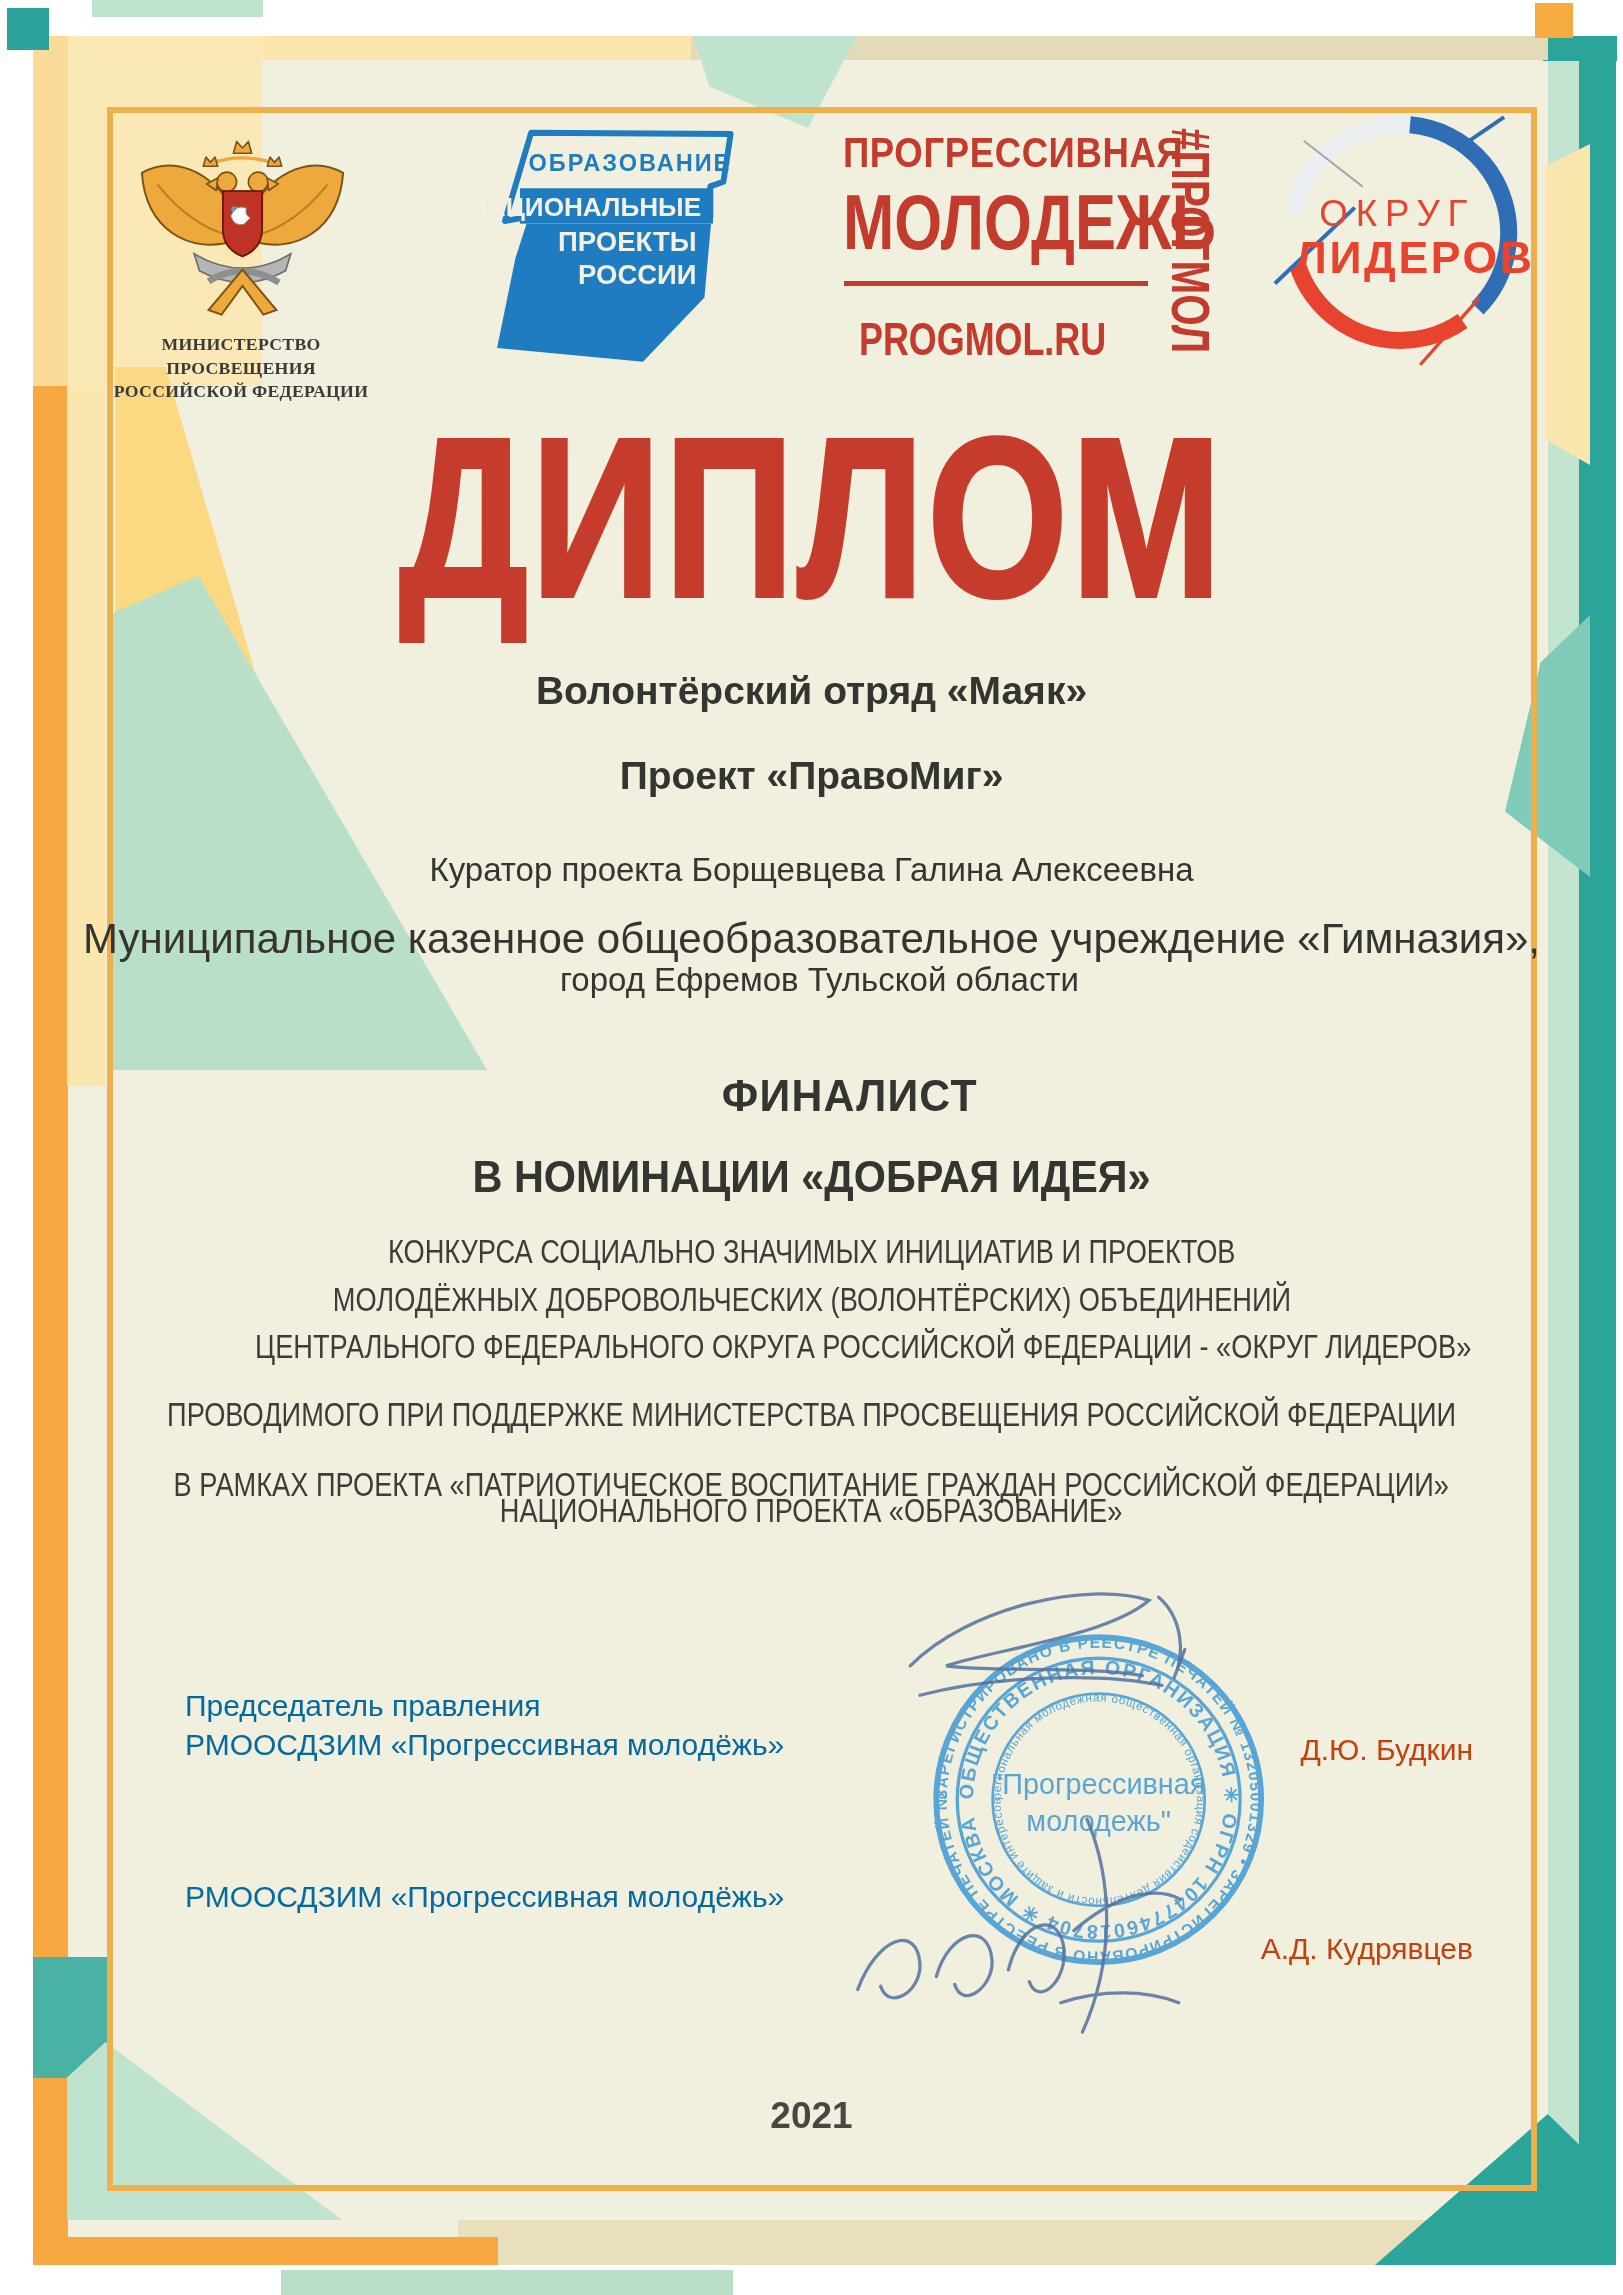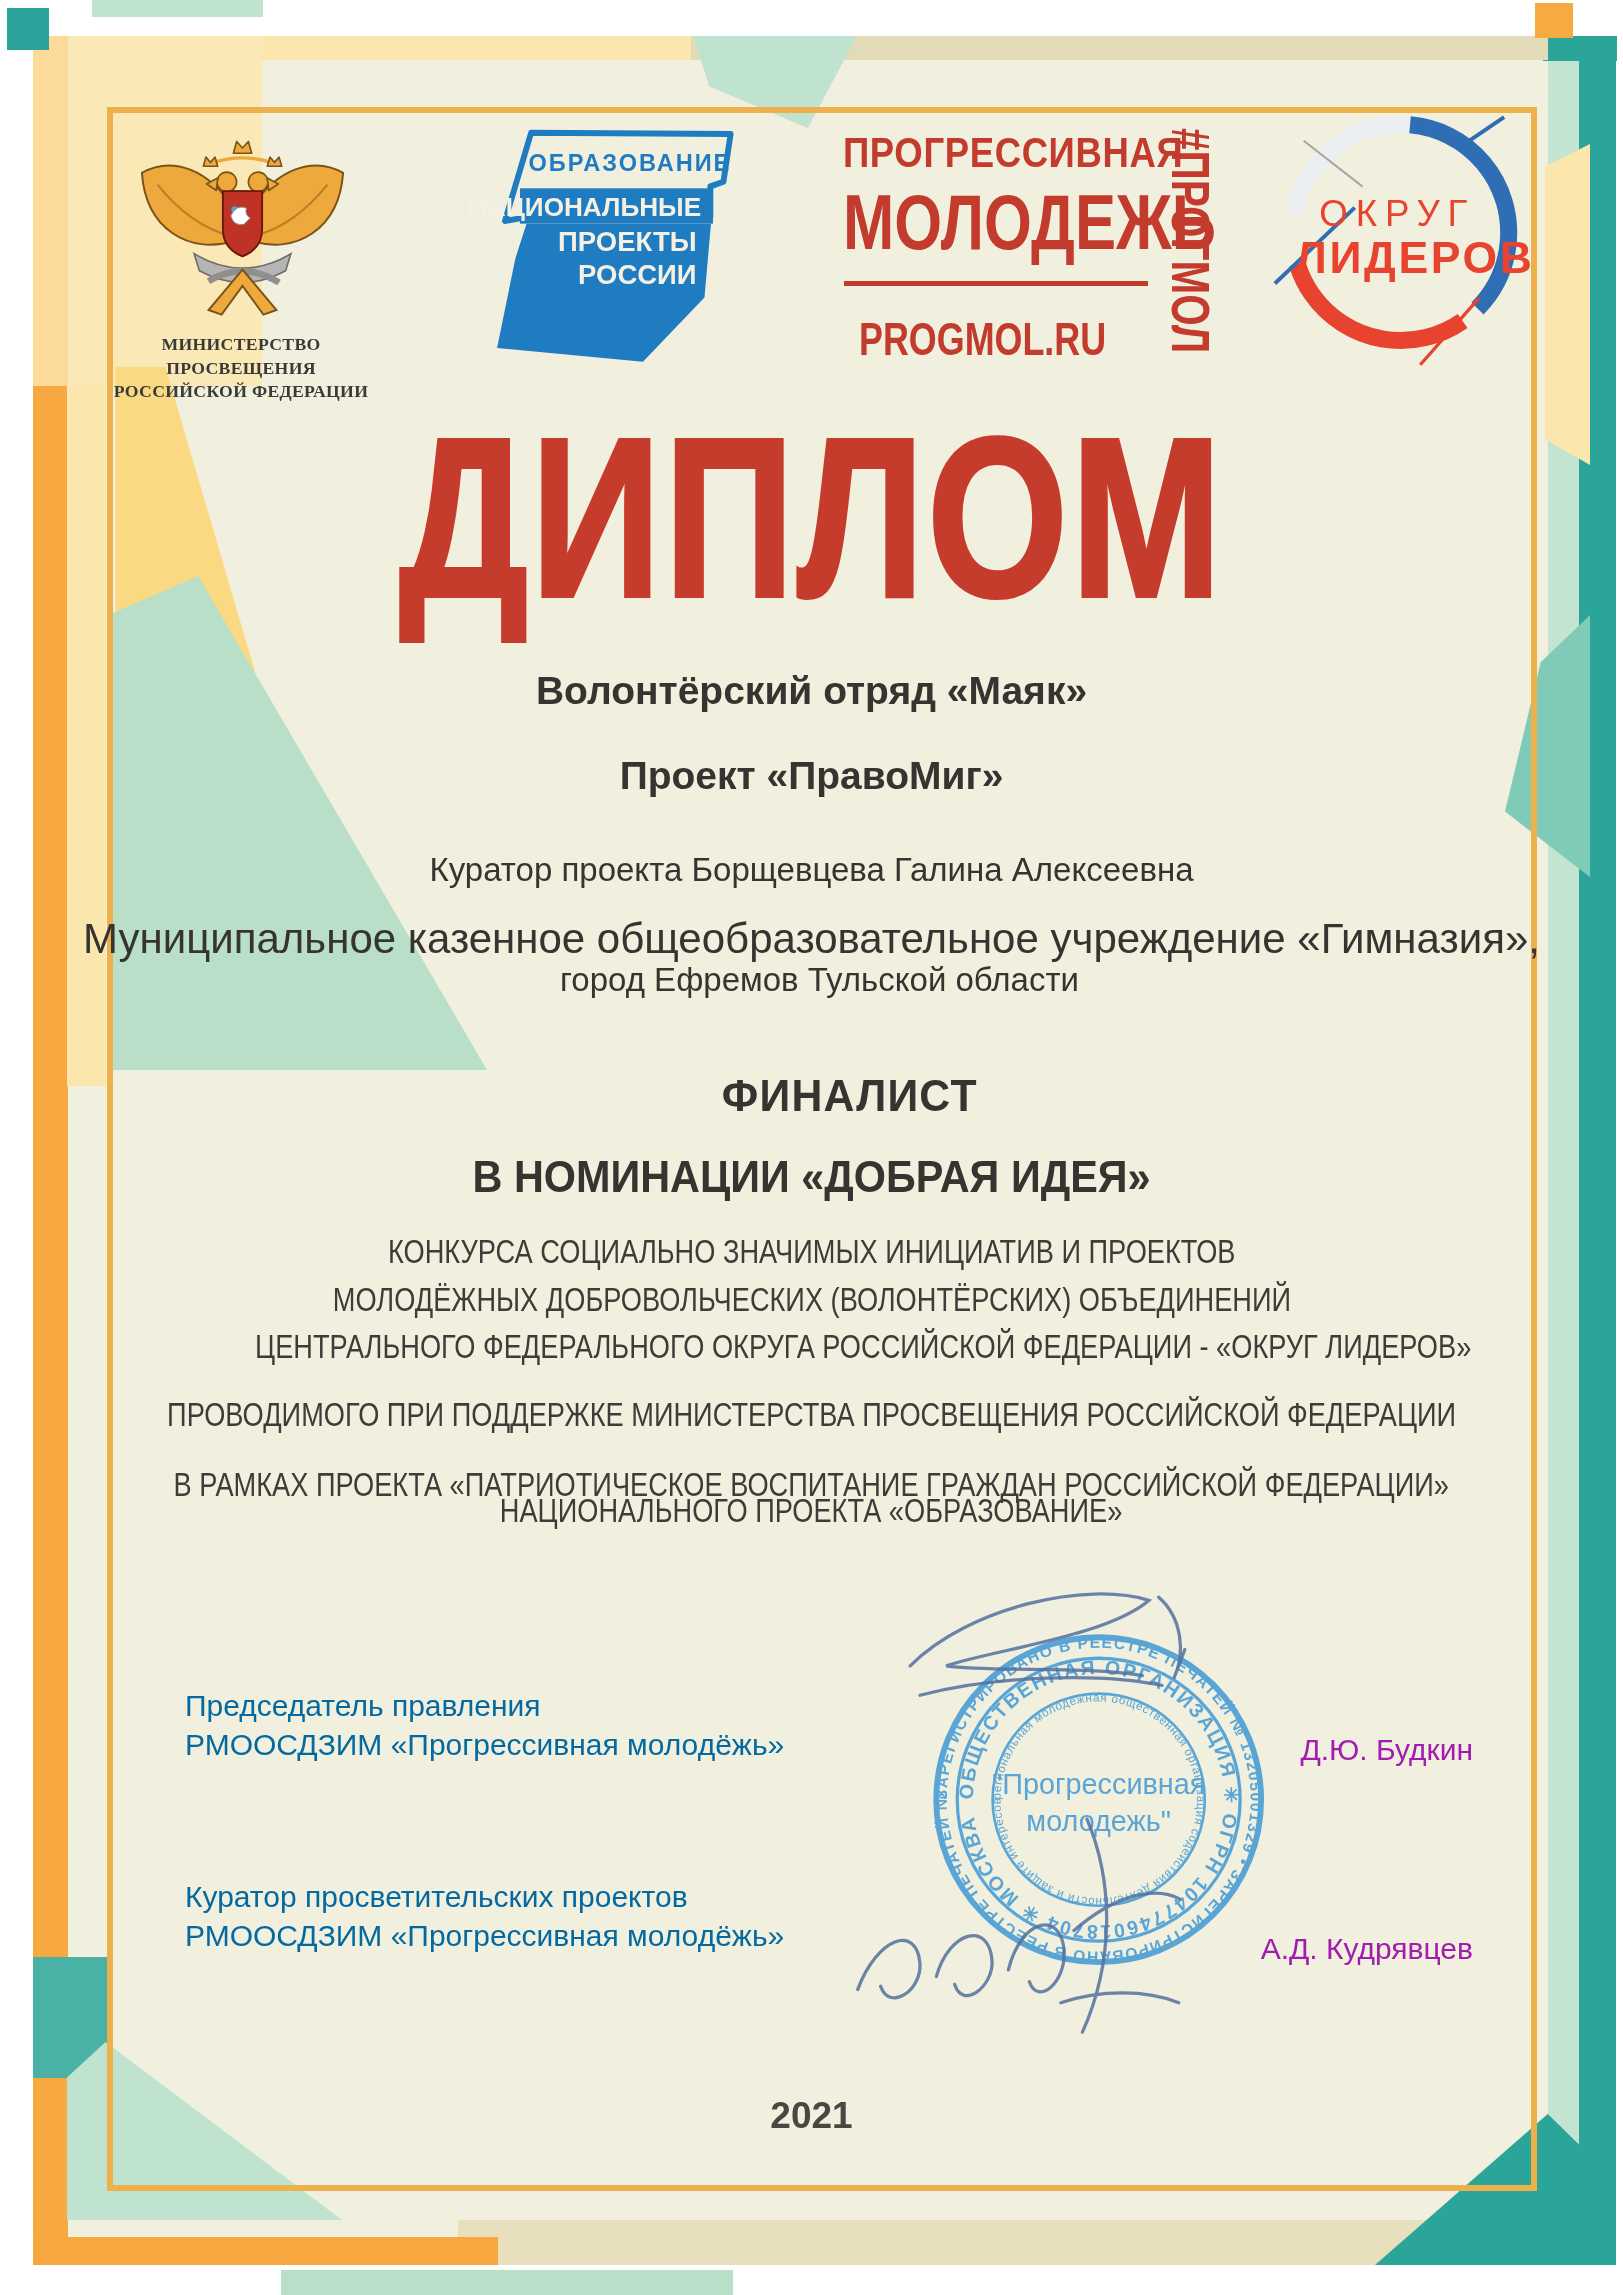--- a/index.html
+++ b/index.html
@@ -50,21 +50,21 @@
   .school2{top:961px;font-size:33px;padding-left:8px;}
   .finalist{top:1070px;font-size:45px;font-weight:700;letter-spacing:1.3px;margin-left:38px;}
   .finalist span{display:inline-block;transform:scaleX(.95);}
   .nomination{top:1151px;font-size:45px;font-weight:700;}
   .nomination span{display:inline-block;transform:scaleX(.92);}
   .body-line{font-size:34px;color:#3e3c39;}
   .c1{top:1232px;} .c2{top:1280px;} .c3{top:1327px;text-align:right;}
   .s1{top:1395px;} .s2{top:1443px;margin-top:22px;} .s3{top:1491px;}
   .role{position:absolute;left:185px;font-size:30px;line-height:39px;color:#0369a1;z-index:10;}
   .role1{top:1686px;} .role2{top:1877px;}
-  .name{position:absolute;left:1113px;width:360px;text-align:right;font-size:30px;color:#a21caf;z-index:10;}
+  .name{position:absolute;left:1113px;width:360px;text-align:right;font-size:30px;color:#c2410c;z-index:10;}
   .name1{top:1733px;} .name2{top:1932px;}
   .year{top:2095px;font-size:37px;font-weight:700;color:#4a4743;}
   
   .ministry-caption{position:absolute;left:110px;top:333px;width:262px;text-align:center;
      font-family:"Liberation Serif",serif;font-weight:700;font-size:17.7px;line-height:23.6px;
      color:#3c3a36;letter-spacing:0.3px;z-index:10;}
   .progmol{position:absolute;z-index:10;color:#c23b2c;font-weight:700;}
   .pm1{left:843px;top:128px;font-size:43px;letter-spacing:0.7px;}
   .pm1 span{display:inline-block;transform:scaleX(.85);transform-origin:left;white-space:nowrap;}
   .pm2{left:843px;top:178px;font-size:77px;}
@@ -196,21 +196,20 @@
 <div class="ctext body-line condensed s3">
   <span>НАЦИОНАЛЬНОГО ПРОЕКТА «ОБРАЗОВАНИЕ»</span></div>
 
 <div class="role role1">
   <div>Председатель правления</div>
   <div>РМООСДЗИМ «Прогрессивная молодёжь»</div>
 </div>
 <div class="name name1">Д.Ю. Будкин</div>
 
 <div class="role role2">
-  <div>Куратор просветительских проектов</div>
   <div>РМООСДЗИМ «Прогрессивная молодёжь»</div>
 </div>
 <div class="name name2">А.Д. Кудрявцев</div>
 
 <svg class="stamp" style="left:897px;top:1598px;width:406px;height:406px" viewBox="0 0 620 620">
   <defs>
     <path id="ring1" d="M76,308 a232,232 0 1,1 464,0 a232,232 0 1,1 -464,0"></path>
     <path id="ring2" d="M116,308 a192,192 0 1,1 384,0 a192,192 0 1,1 -384,0"></path>
     <path id="ring3" d="M158,308 a150,150 0 1,1 300,0 a150,150 0 1,1 -300,0"></path>
   </defs>

